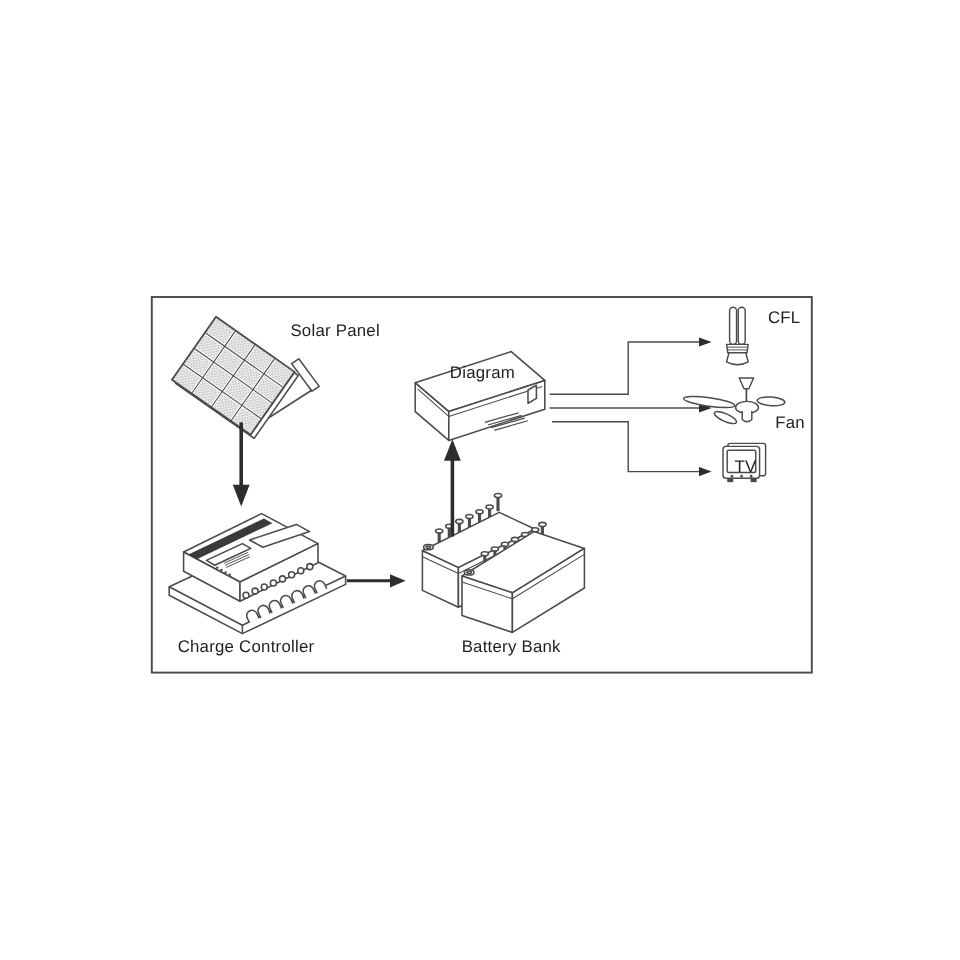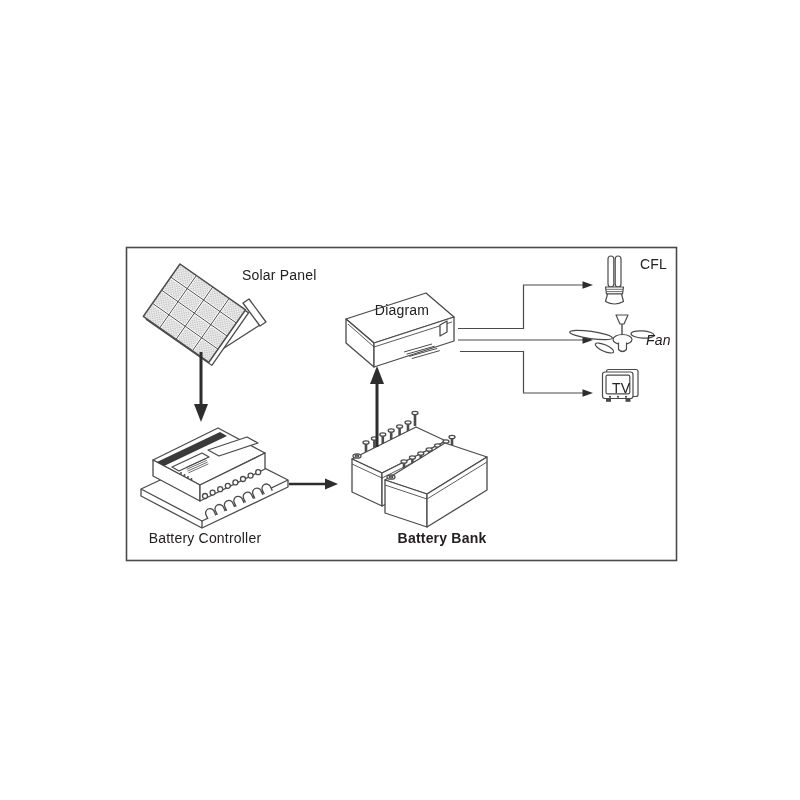--- a/index.html
+++ b/index.html
@@ -249,24 +249,24 @@
         <circle cx="626" cy="396.8" r="1.1"></circle>
         <rect x="606" y="398.8" width="5" height="3"></rect>
         <rect x="625.5" y="398.8" width="5" height="3"></rect>
       </g>
     </g>
   </svg>
 
 
   <div class="lbl" style="left:222px;top:267px;margin-left:20px;">Solar Panel</div>
 
-  <div class="lbl centered" style="left:205px;top:530px;">Battery Controller</div>
-
-  <div class="lbl centered" style="left:442px;top:530px;font-weight:bold;">Battery Bank</div>
+  <div class="lbl centered" style="left:205px;top:530px;">Charge Controller</div>
+
+  <div class="lbl centered" style="left:426px;top:530px;">Battery Bank</div>
 
   <div class="lbl centered" style="left:402px;top:302px;">Diagram</div>
 
   <div class="lbl" style="left:640px;top:256px;">CFL</div>
 
-  <div class="lbl" style="left:646px;top:332px;font-style:italic;">Fan</div>
+  <div class="lbl" style="left:646px;top:344px;">Fan</div>
 
   <div class="lbl" style="left:612px;top:380px;">TV</div>
 </div>
 
 </body></html>

